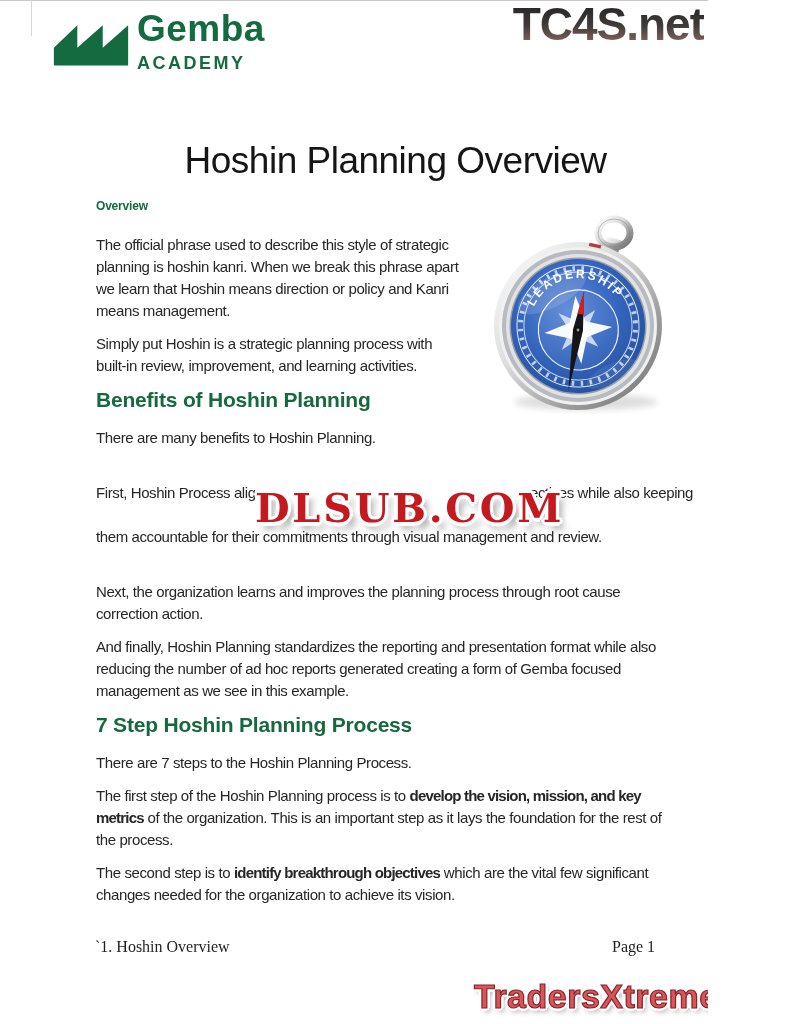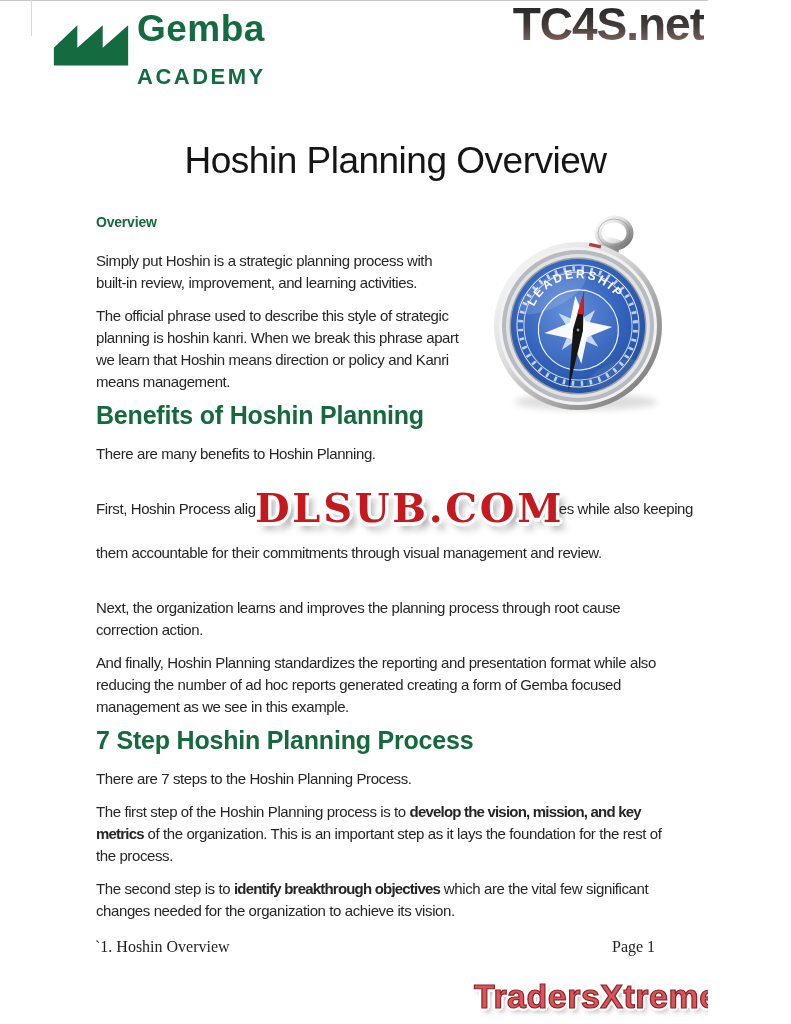--- a/index.html
+++ b/index.html
@@ -8,21 +8,21 @@
     font-family:"Liberation Sans",sans-serif;color:#2a2a2a;
   }
   .top-edge{position:absolute;left:0;top:0;width:791px;height:1px;background:#c9c9c9;}
   .left-edge{position:absolute;left:31px;top:0;width:1px;height:36px;background:#d8d8d8;}
 
   
   .logo{position:absolute;left:48px;top:12px;display:flex;align-items:flex-start;}
   .logo svg{display:block;}
   .logo-text{margin-left:3px;line-height:1;}
   .logo-name{font-size:37px;font-weight:bold;color:#156b40;letter-spacing:0.5px;line-height:34px;}
-  .logo-sub{font-size:22px;font-weight:bold;color:#156b40;letter-spacing:2.5px;line-height:22px;margin-top:20px;}
+  .logo-sub{font-size:18px;font-weight:bold;color:#156b40;letter-spacing:2.5px;line-height:22px;margin-top:6px;}
 
   
   .wm-tc4s{
     position:absolute;top:-3px;right:4px;z-index:6;
     font-size:46px;font-weight:bold;letter-spacing:-1px;
     background:linear-gradient(180deg,#1d1d1d 0%,#3f3b3a 52%,#a4766b 100%);
     -webkit-background-clip:text;background-clip:text;color:transparent;
   }
   .wm-dlsub{
     position:absolute;left:255px;top:486px;z-index:5;
@@ -43,24 +43,24 @@
       3px 4px 5px rgba(80,80,80,.5);
   }
 
   
   .title{
     position:absolute;left:0;top:140px;width:791px;margin:0;text-align:center;
     font-size:37px;font-weight:400;letter-spacing:-0.5px;color:#151515;
   }
   .content{position:absolute;left:96px;top:195px;width:650px;z-index:1;}
   .content h2{
-    margin:0 0 16px 0;font-size:25px;line-height:23px;font-weight:bold;
+    margin:0 0 16px 0;font-size:21px;line-height:23px;font-weight:bold;
     color:#15693d;letter-spacing:-0.2px;
   }
-  .content h2.h-sm{font-size:14px;margin-top:16px;}
+  .content h2.h-sm{font-size:12px;}
   .content p{
     margin:0 0 11px 0;font-size:15px;line-height:22px;letter-spacing:-0.4px;
     white-space:pre-line;color:#262626;
   }
   .col{width:400px;}
   .split-line{display:flex;justify-content:space-between;width:597px;}
   .split-l2{display:block;}
   .runs span.b{font-weight:bold;letter-spacing:-0.8px;}
 
   
@@ -89,26 +89,26 @@
       <div class="logo-sub">ACADEMY</div>
     </div>
   </div>
 
   <div class="wm-tc4s">TC4S.net</div>
 
   <h1 class="title">Hoshin Planning Overview</h1>
 
   <div class="content">
     <h2 class="h-sm">Overview</h2>
-    <p class="col">Simply put Hoshin is a strategic planning process with
-built-in review, improvement, and learning activities.</p>
     <p class="col">The official phrase used to describe this style of strategic
 planning is hoshin kanri.  When we break this phrase apart
 we learn that Hoshin means direction or policy and Kanri
 means management.</p>
+    <p class="col">Simply put Hoshin is a strategic planning process with
+built-in review, improvement, and learning activities.</p>
 
     <h2>Benefits of Hoshin Planning</h2>
     <p>There are many benefits to Hoshin Planning.</p>
     <p>
       <span class="split-line">
         <span>First, Hoshin Process alig</span>
         <span>ectives while also keeping</span>
       </span>
       <span class="split-l2">them accountable for their commitments through visual management and review.</span>
     </p>

